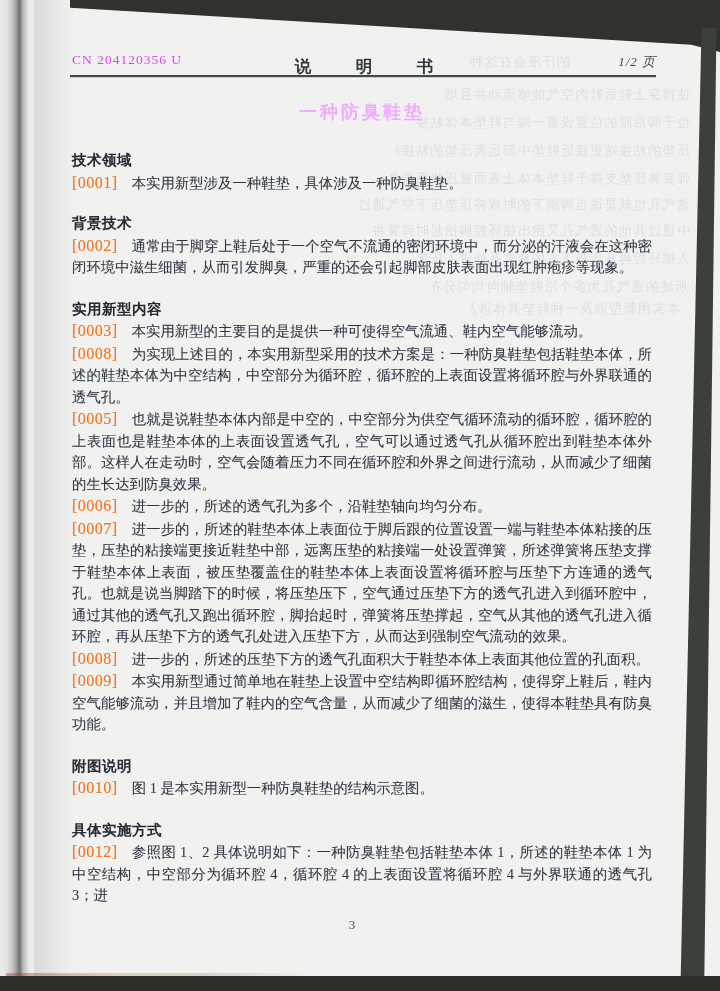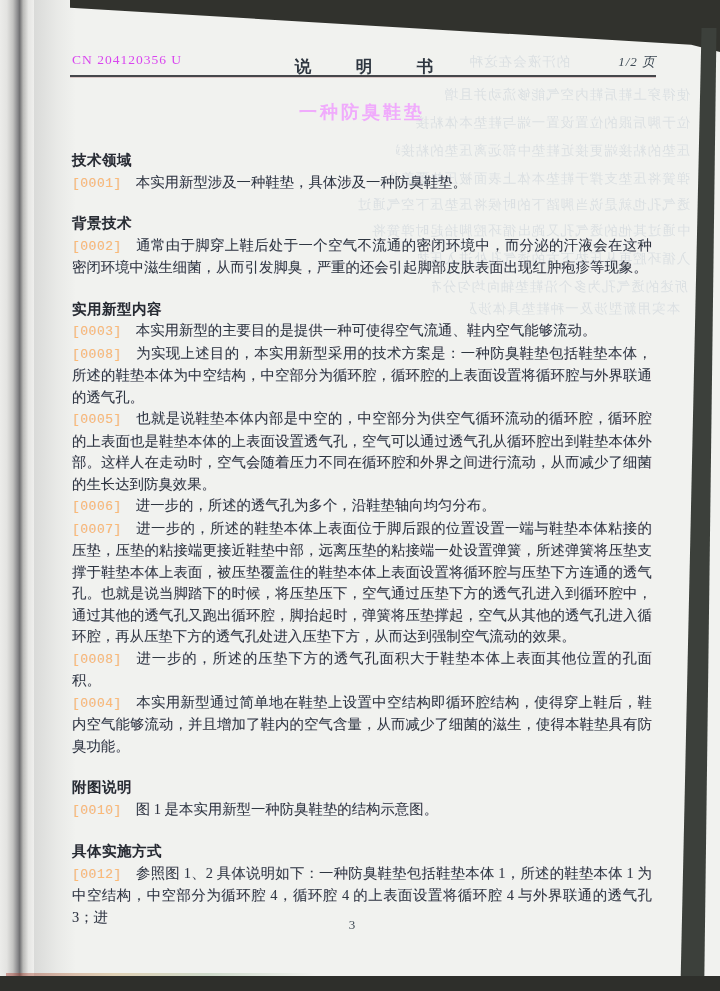--- a/index.html
+++ b/index.html
@@ -52,21 +52,21 @@
     font-size:18px;font-weight:bold;color:#f0abfc;letter-spacing:3px;}
 
   .content{position:absolute;left:72px;top:150px;width:580px;z-index:8;
     font-size:14.4px;line-height:21.5px;color:#2e3640;
     text-shadow:.4px 0 rgba(190,70,140,.12),-.4px 0 rgba(60,130,190,.12);}
   .sec-heading{font-family:Liberation Sans, sans-serif;
     font-weight:bold;font-size:14.5px;color:#262b31;letter-spacing:.5px;}
   .gap-s{margin-top:19px;}
   .gap-m{margin-top:20px;}
   .para{margin:0;text-align:justify;}
-  .ptag{font-size:13px;letter-spacing:.5px;margin-right:14px;color:#fdba74;font-family:Liberation Mono, monospace;}
+  .ptag{font-size:16px;letter-spacing:.5px;margin-right:14px;color:#f97316;}
 
   .page-number{position:absolute;left:72px;top:917px;width:560px;z-index:8;
     text-align:center;font-size:13px;color:#3e4a55;}
 </style>
 </head>
 <body>
 
 <div id="canvas">
   <div class="page"></div>
 
@@ -115,21 +115,21 @@
     <p class="para">
       <span class="ptag">[0006]</span><span>进一步的，所述的透气孔为多个，沿鞋垫轴向均匀分布。</span>
     </p>
     <p class="para">
       <span class="ptag">[0007]</span><span>进一步的，所述的鞋垫本体上表面位于脚后跟的位置设置一端与鞋垫本体粘接的压垫，压垫的粘接端更接近鞋垫中部，远离压垫的粘接端一处设置弹簧，所述弹簧将压垫支撑于鞋垫本体上表面，被压垫覆盖住的鞋垫本体上表面设置将循环腔与压垫下方连通的透气孔。也就是说当脚踏下的时候，将压垫压下，空气通过压垫下方的透气孔进入到循环腔中，通过其他的透气孔又跑出循环腔，脚抬起时，弹簧将压垫撑起，空气从其他的透气孔进入循环腔，再从压垫下方的透气孔处进入压垫下方，从而达到强制空气流动的效果。</span>
     </p>
     <p class="para">
       <span class="ptag">[0008]</span><span>进一步的，所述的压垫下方的透气孔面积大于鞋垫本体上表面其他位置的孔面积。</span>
     </p>
     <p class="para">
-      <span class="ptag">[0004]</span><span>本实用新型通过简单地在鞋垫上设置中空结构即循环腔结构，使得穿上鞋后，鞋内空气能够流动，并且增加了鞋内的空气含量，从而减少了细菌的滋生，使得本鞋垫具有防臭功能。</span>
+      <span class="ptag">[0009]</span><span>本实用新型通过简单地在鞋垫上设置中空结构即循环腔结构，使得穿上鞋后，鞋内空气能够流动，并且增加了鞋内的空气含量，从而减少了细菌的滋生，使得本鞋垫具有防臭功能。</span>
     </p>
 
     <div class="sec-heading gap-m">附图说明</div>
     <p class="para">
       <span class="ptag">[0010]</span><span>图 1 是本实用新型一种防臭鞋垫的结构示意图。</span>
     </p>
 
     <div class="sec-heading gap-m">具体实施方式</div>
     <p class="para">
       <span class="ptag">[0012]</span><span>参照图 1、2 具体说明如下：一种防臭鞋垫包括鞋垫本体 1，所述的鞋垫本体 1 为中空结构，中空部分为循环腔 4，循环腔 4 的上表面设置将循环腔 4 与外界联通的透气孔 3；进</span>

